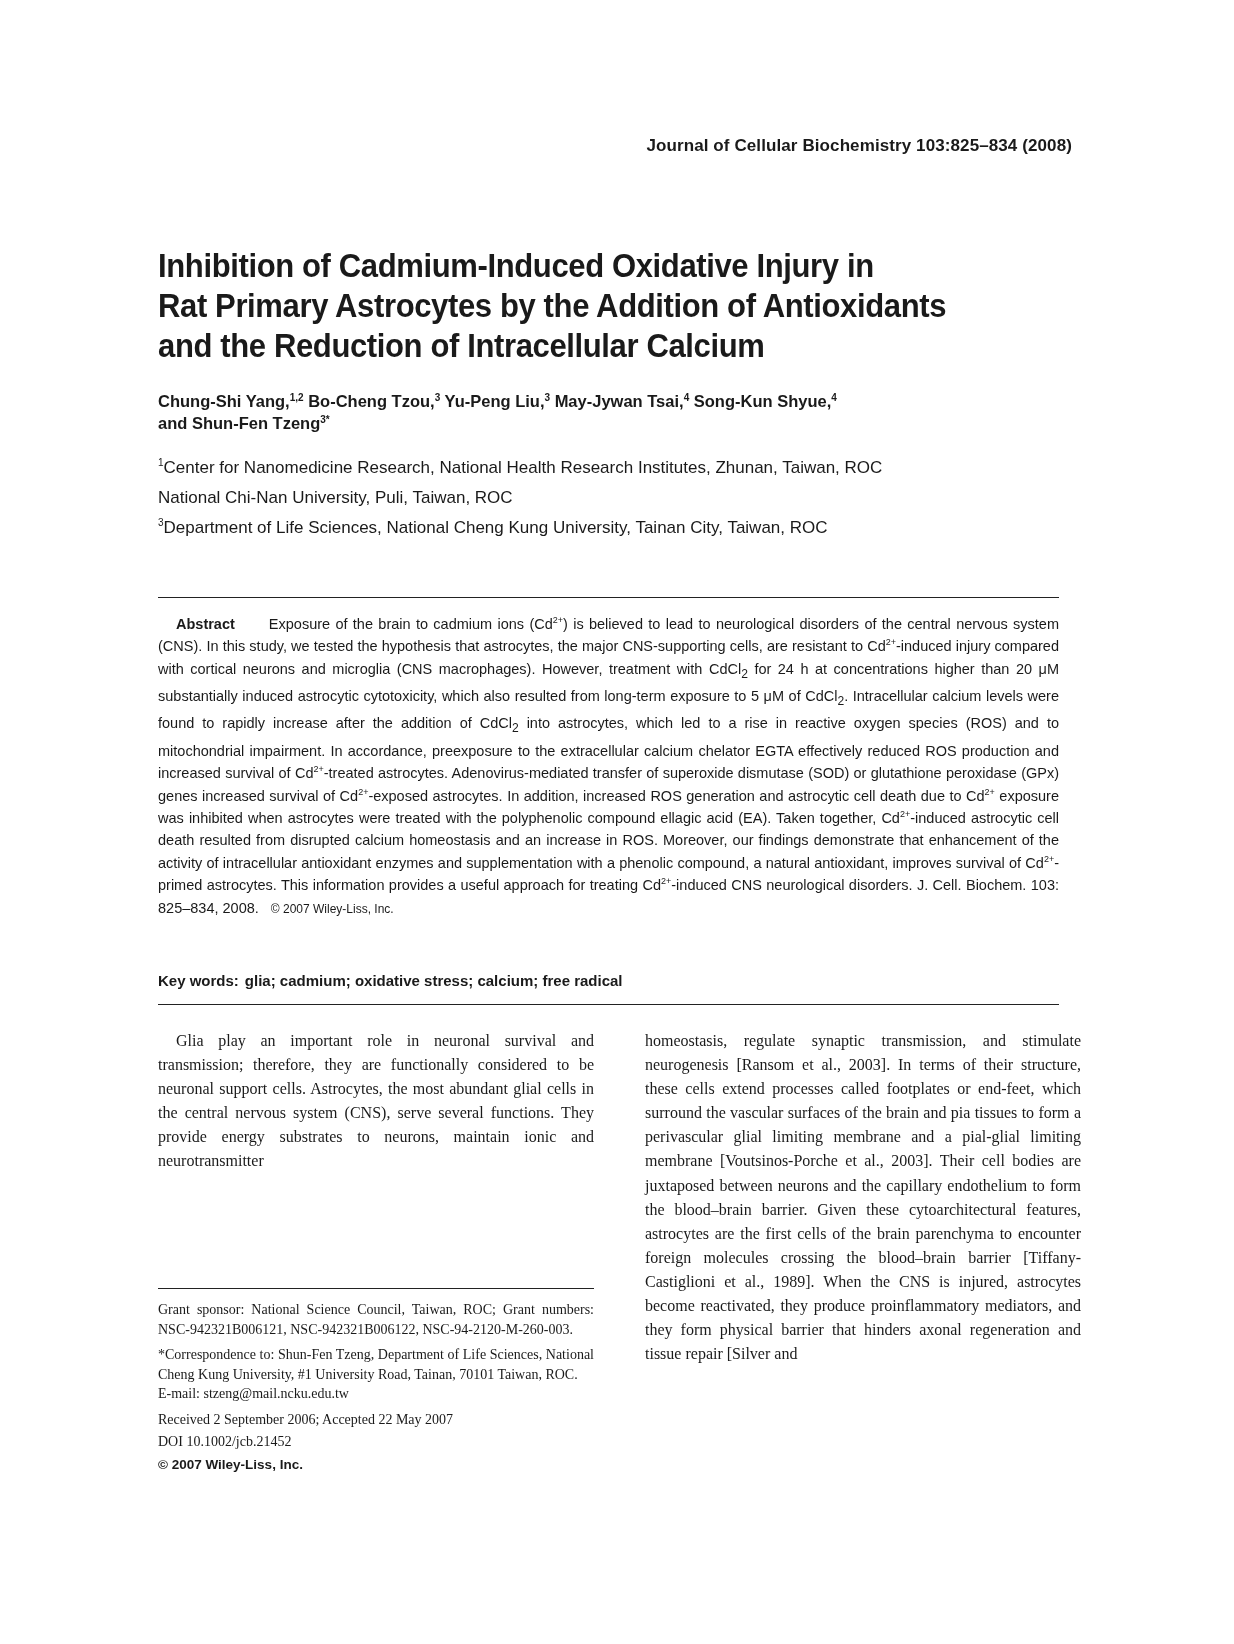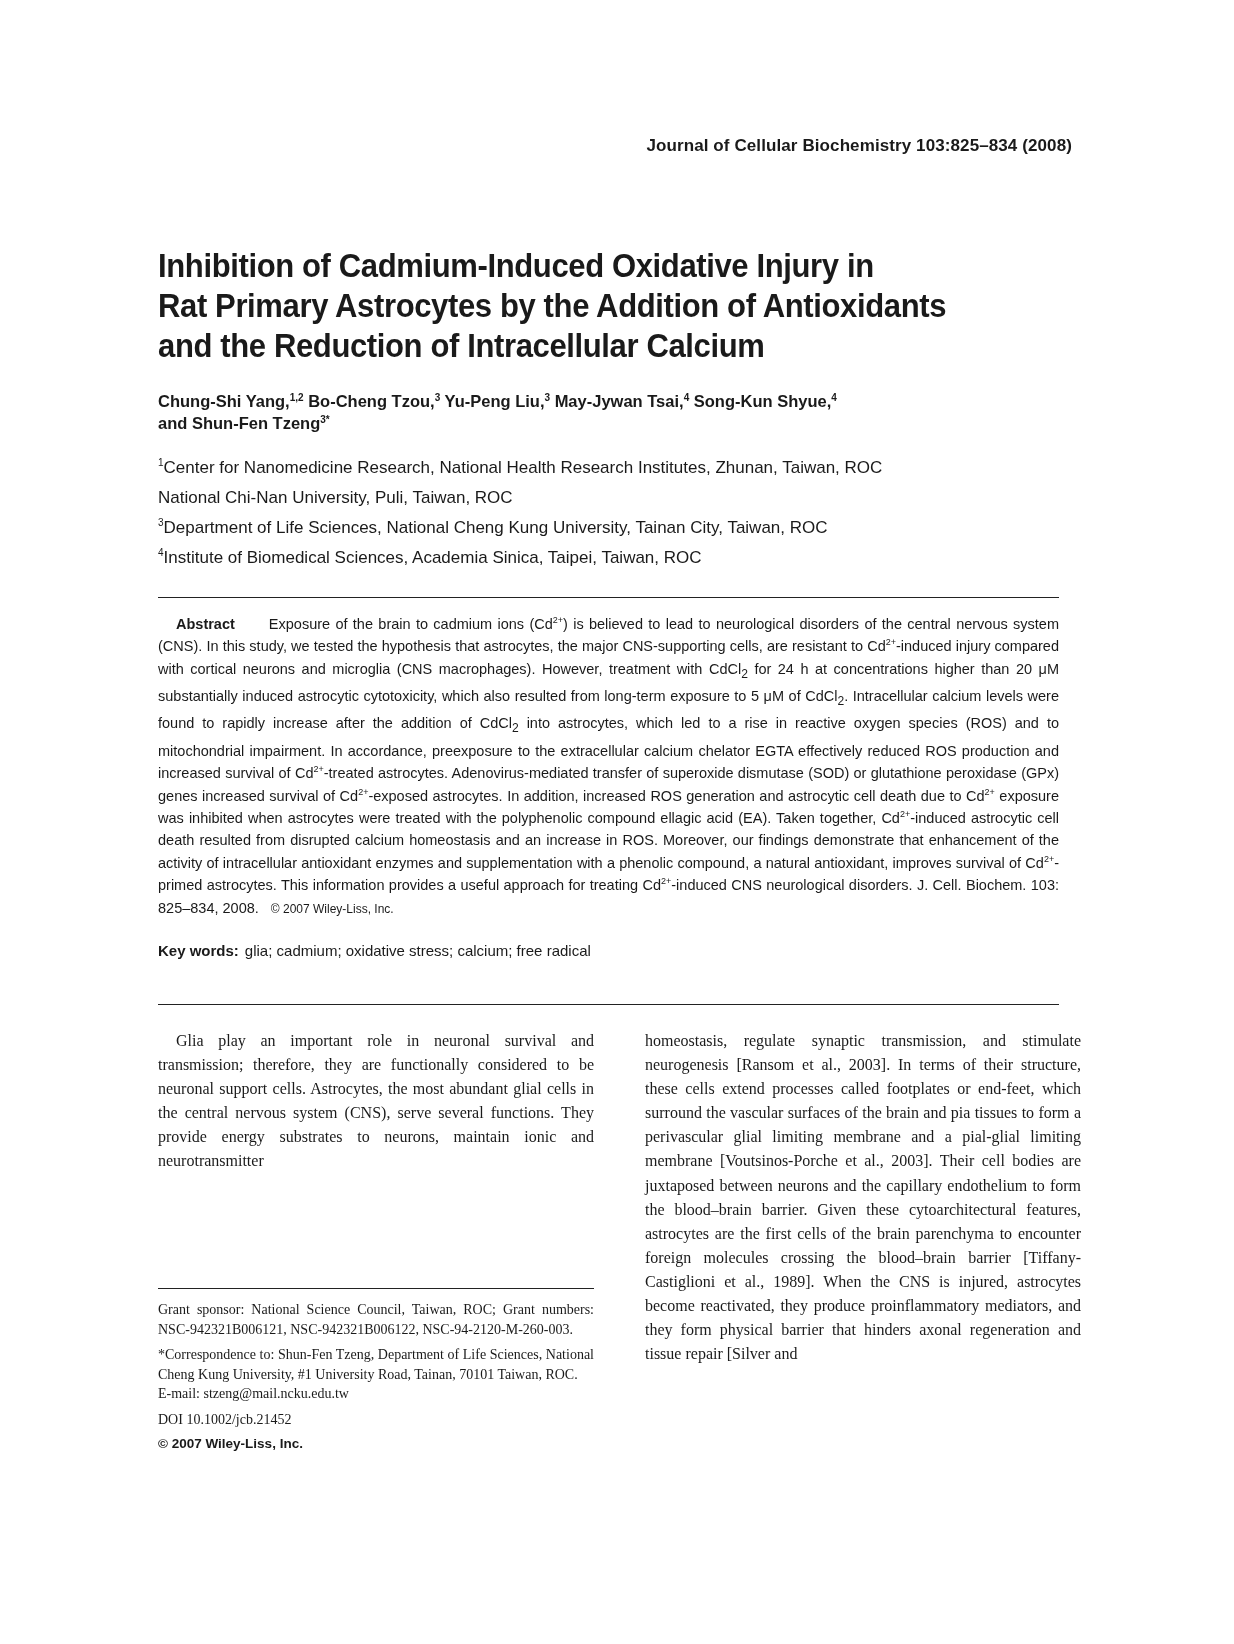--- a/index.html
+++ b/index.html
@@ -19,21 +19,21 @@
   .affils sup { font-size: 10px; vertical-align: super; line-height: 0; }
   .affil { white-space: nowrap; margin-top: 6px; }
 
   .rule { position: absolute; height: 1px; background: #222; }
 
   .abstract { left: 158px; top: 613px; width: 901px; font-size: 14.5px; line-height: 22.4px; text-align: justify; }
   .abstract .lbl { font-weight: bold; padding-left: 18px; margin-right: 34px; }
   .abstract sup { font-size: 9px; line-height: 0; }
   .abstract .copy { font-size: 12px; margin-left: 12px; }
 
-  .keywords { left: 158px; top: 942px; font-size: 15px; }
+  .keywords { left: 158px; top: 972px; font-size: 15px; font-weight: bold; }
   .keywords b { margin-right: 6px; }
 
   .col { font-size: 16px; line-height: 24.1px; text-align: justify; }
   .col-left { left: 158px; top: 1029px; width: 436px; }
   .col-right { left: 645px; top: 1029px; width: 436px; }
   .col p { margin: 0; }
   .indent { text-indent: 18px; }
 
   .footnotes { left: 158px; top: 1300px; width: 436px; font-size: 14px; line-height: 19.6px; }
   .footnotes p { margin: 0 0 6px 0; text-align: justify; }
@@ -56,21 +56,20 @@
   <span><span>Yu-Peng Liu,</span><sup>3</sup></span>
   <span><span>May-Jywan Tsai,</span><sup>4</sup></span>
   <span><span>Song-Kun Shyue,</span><sup>4</sup></span><br>
   <span><span>and Shun-Fen Tzeng</span><sup>3*</sup></span>
 </div>
 
 <div class="abs sans affils">
   <div class="affil"><sup>1</sup><span>Center for Nanomedicine Research, National Health Research Institutes, Zhunan, Taiwan, ROC</span></div>
   <div class="affil"><span>National Chi-Nan University, Puli, Taiwan, ROC</span></div>
   <div class="affil"><sup>3</sup><span>Department of Life Sciences, National Cheng Kung University, Tainan City, Taiwan, ROC</span></div>
-  <div class="affil"><sup>4</sup><span>Institute of Biomedical Sciences, Academia Sinica, Taipei, Taiwan, ROC</span></div>
 </div>
 
 <div class="rule" style="left:158px; top:597px; width:901px;"></div>
 
 <div class="abs sans abstract">
   <span class="lbl">Abstract</span><span>Exposure of the brain to cadmium ions (Cd</span><sup>2+</sup><span>) is believed to lead to neurological disorders of the central nervous system (CNS). In this study, we tested the hypothesis that astrocytes, the major CNS-supporting cells, are resistant to Cd</span><sup>2+</sup><span>-induced injury compared with cortical neurons and microglia (CNS macrophages). However, treatment with CdCl</span><sub>2</sub><span> for 24 h at concentrations higher than 20 μM substantially induced astrocytic cytotoxicity, which also resulted from long-term exposure to 5 μM of CdCl</span><sub>2</sub><span>. Intracellular calcium levels were found to rapidly increase after the addition of CdCl</span><sub>2</sub><span> into astrocytes, which led to a rise in reactive oxygen species (ROS) and to mitochondrial impairment. In accordance, preexposure to the extracellular calcium chelator EGTA effectively reduced ROS production and increased survival of Cd</span><sup>2+</sup><span>-treated astrocytes. Adenovirus-mediated transfer of superoxide dismutase (SOD) or glutathione peroxidase (GPx) genes increased survival of Cd</span><sup>2+</sup><span>-exposed astrocytes. In addition, increased ROS generation and astrocytic cell death due to Cd</span><sup>2+</sup><span> exposure was inhibited when astrocytes were treated with the polyphenolic compound ellagic acid (EA). Taken together, Cd</span><sup>2+</sup><span>-induced astrocytic cell death resulted from disrupted calcium homeostasis and an increase in ROS. Moreover, our findings demonstrate that enhancement of the activity of intracellular antioxidant enzymes and supplementation with a phenolic compound, a natural antioxidant, improves survival of Cd</span><sup>2+</sup><span>-primed astrocytes. This information provides a useful approach for treating Cd</span><sup>2+</sup><span>-induced CNS neurological disorders. J. Cell. Biochem. 103: 825–834, 2008.</span><span class="copy">© 2007 Wiley-Liss, Inc.</span>
 </div>
 
 <div class="abs sans keywords">
   <b>Key words:</b><span>glia; cadmium; oxidative stress; calcium; free radical</span>
@@ -85,15 +84,16 @@
 <div class="abs serif col col-right">
   <p>homeostasis, regulate synaptic transmission, and stimulate neurogenesis [Ransom et al., 2003]. In terms of their structure, these cells extend processes called footplates or end-feet, which surround the vascular surfaces of the brain and pia tissues to form a perivascular glial limiting membrane and a pial-glial limiting membrane [Voutsinos-Porche et al., 2003]. Their cell bodies are juxtaposed between neurons and the capillary endothelium to form the blood–brain barrier. Given these cytoarchitectural features, astrocytes are the first cells of the brain parenchyma to encounter foreign molecules crossing the blood–brain barrier [Tiffany-Castiglioni et al., 1989]. When the CNS is injured, astrocytes become reactivated, they produce proinflammatory mediators, and they form physical barrier that hinders axonal regeneration and tissue repair [Silver and</p>
 </div>
 
 <div class="rule" style="left:158px; top:1288px; width:436px;"></div>
 
 <div class="abs serif footnotes">
   <p>Grant sponsor: National Science Council, Taiwan, ROC; Grant numbers: NSC-942321B006121, NSC-942321B006122, NSC-94-2120-M-260-003.</p>
   <p style="margin-bottom:0">*Correspondence to: Shun-Fen Tzeng, Department of Life Sciences, National Cheng Kung University, #1 University Road, Tainan, 70101 Taiwan, ROC.</p>
   <p>E-mail: stzeng@mail.ncku.edu.tw</p>
+  <p style="margin-bottom:2px">Received 2 September 2006; Accepted 22 May 2007</p>
   <p style="margin-bottom:2px">DOI 10.1002/jcb.21452</p>
   <p class="copyright">© 2007 Wiley-Liss, Inc.</p>
 </div>
 
 </body></html>

